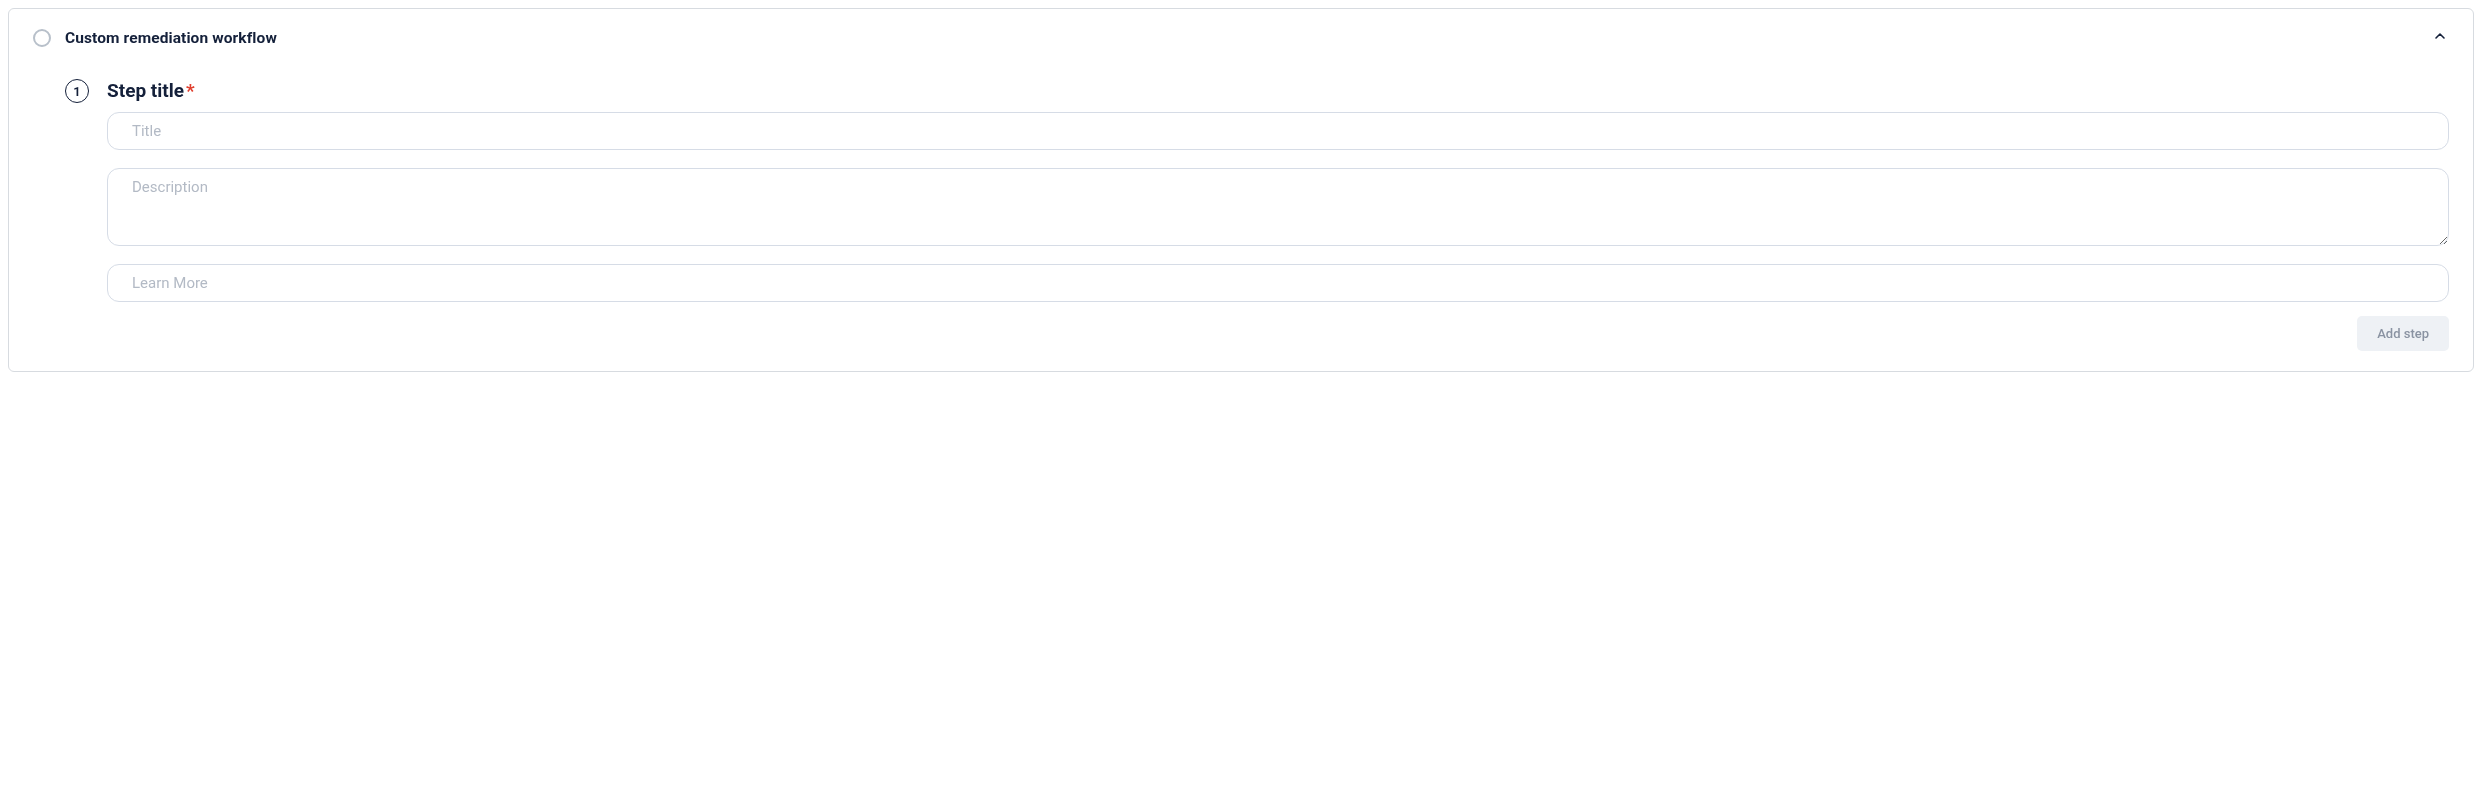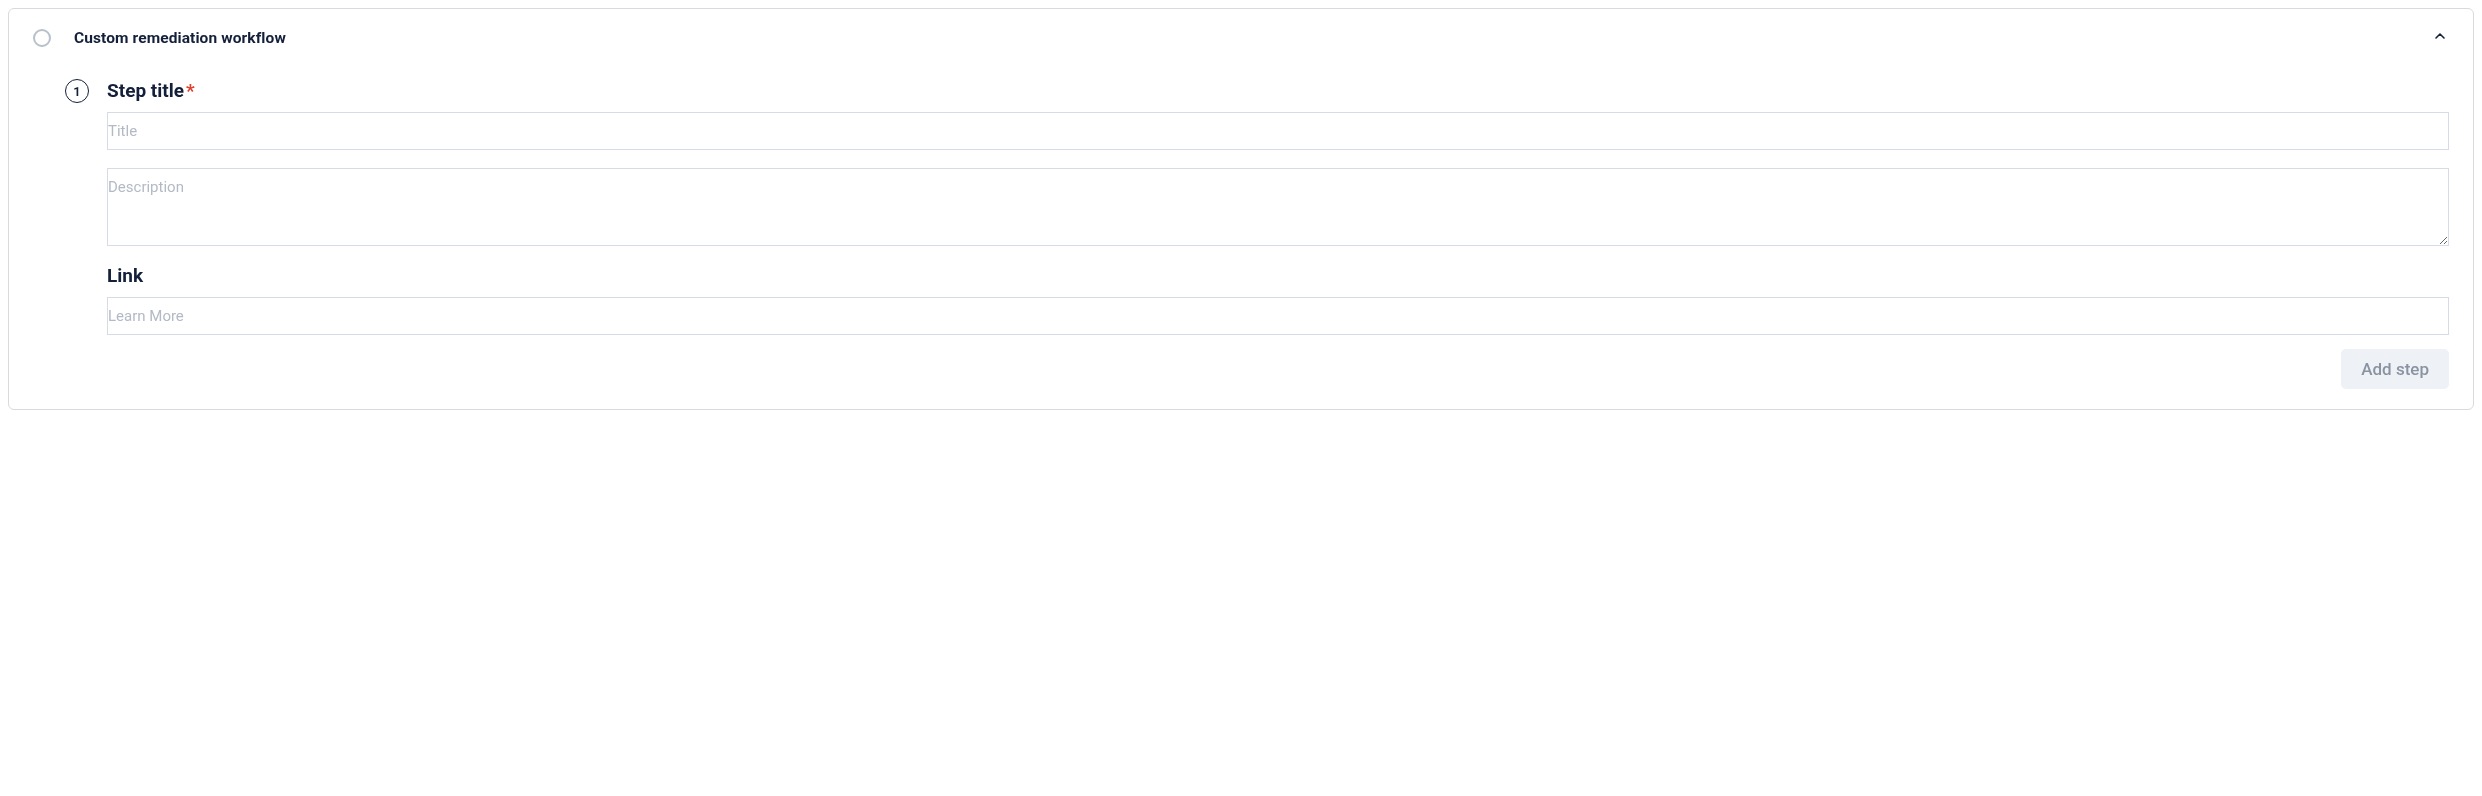--- a/index.html
+++ b/index.html
@@ -15,21 +15,21 @@
     width: 100%;
   }
   .panel-header {
     display: flex;
     align-items: center;
     justify-content: space-between;
   }
   .header-left {
     display: flex;
     align-items: center;
-    gap: 23px;
+    gap: 14px;
   }
   .radio-circle {
     width: 18px;
     height: 18px;
     border: 2px solid #b8c0ca;
     border-radius: 50%;
     background: #fff;
     cursor: pointer;
     flex-shrink: 0;
   }
@@ -79,22 +79,22 @@
     color: #14203a;
     margin-bottom: 10px;
   }
   .required {
     color: #e03e2d;
     margin-left: 2px;
   }
   .text-input, .textarea-input {
     width: 100%;
     border: 1px solid #d6dce6;
-    border-radius: 0;
-    padding: 9px 0;
+    border-radius: 12px;
+    padding: 9px 24px;
     font-size: 15px;
     font-family: inherit;
     color: #14203a;
     background: #fff;
     outline: none;
   }
   .text-input::placeholder, .textarea-input::placeholder {
     color: #b3bac5;
   }
   .textarea-input {
@@ -107,21 +107,21 @@
     display: flex;
     justify-content: flex-end;
     margin-top: 14px;
   }
   .add-step-btn {
     background: #eef1f5;
     color: #8a93a2;
     border: none;
     border-radius: 5px;
     padding: 10px 20px;
-    font-size: 17px;
+    font-size: 13px;
     font-weight: 500;
     cursor: pointer;
     font-family: inherit;
   }
 </style>
 </head>
 <body>
 
 <div class="panel">
   <div class="panel-header">
@@ -142,21 +142,20 @@
     <div class="step-number">1</div>
     <div class="step-body">
 
       <div class="field-label">
         <span>Step title</span><span class="required">*</span>
       </div>
       <input type="text" class="text-input gap-md" placeholder="Title" style="">
 
       <textarea class="textarea-input gap-md" placeholder="Description" style=""></textarea>
 
-      <div class="field-label">Link</div>
       <input type="text" class="text-input gap-sm" placeholder="Learn More" style="">
 
       <div class="actions-row">
         <button class="add-step-btn">Add step</button>
       </div>
     </div>
   </div>
 </div>
 
 </body></html>

